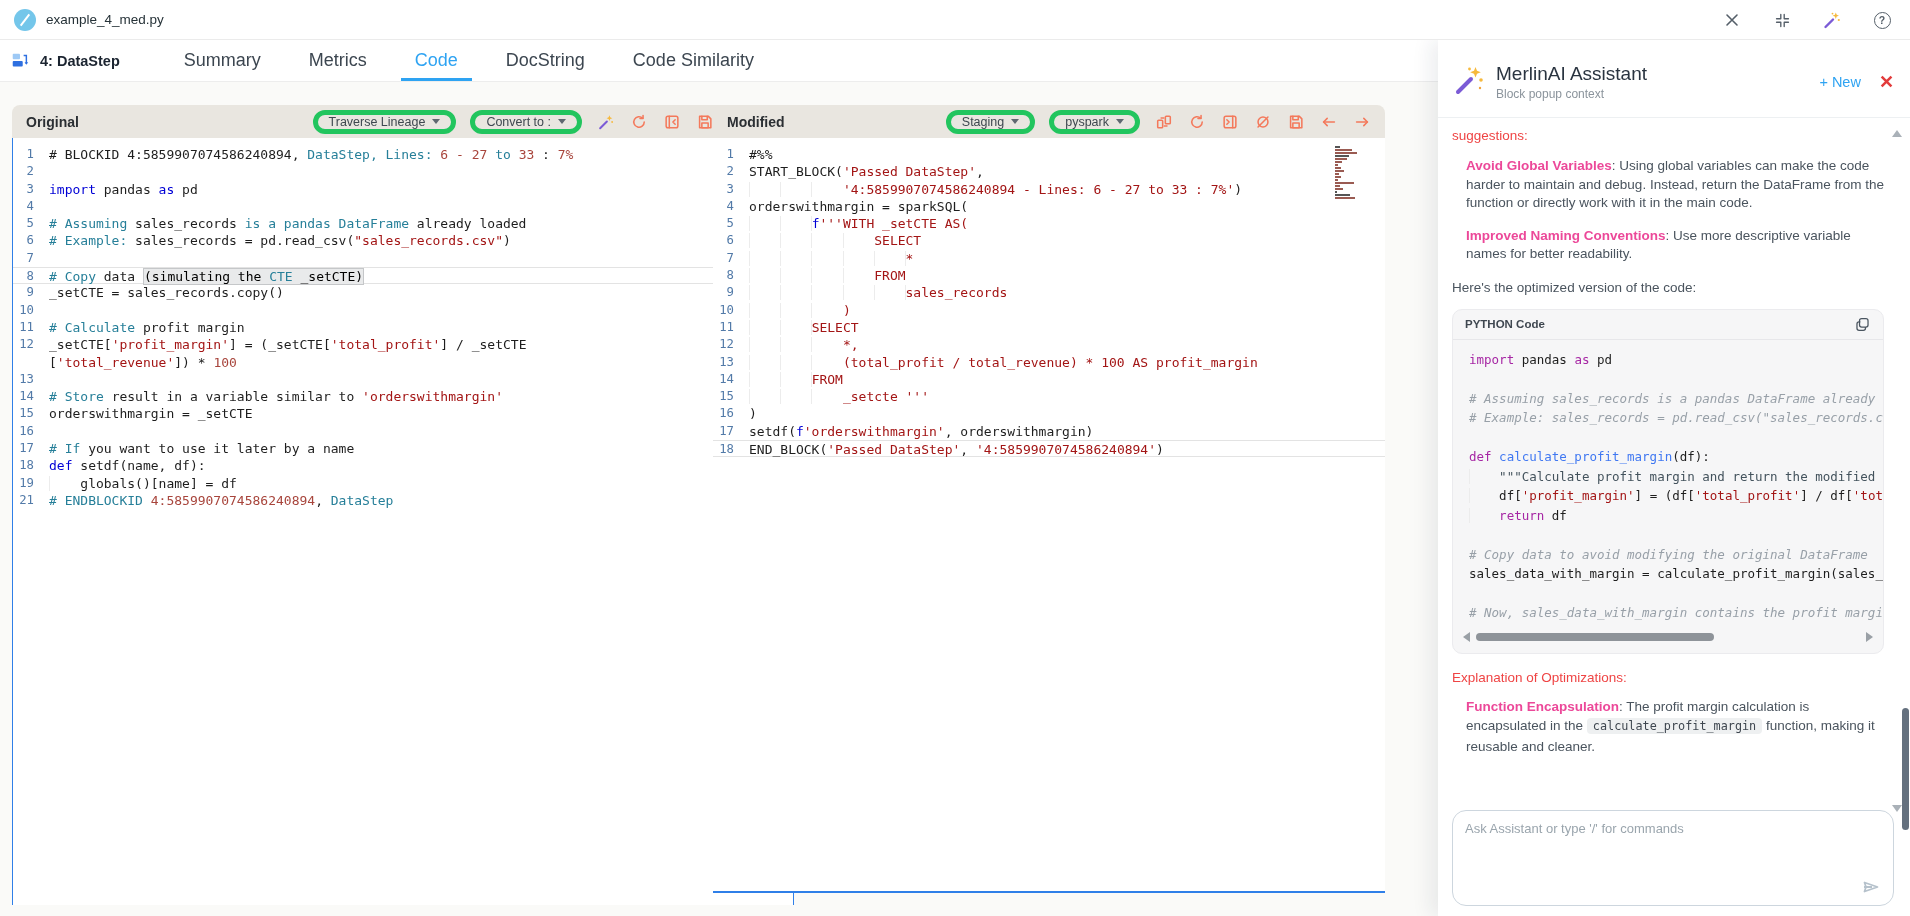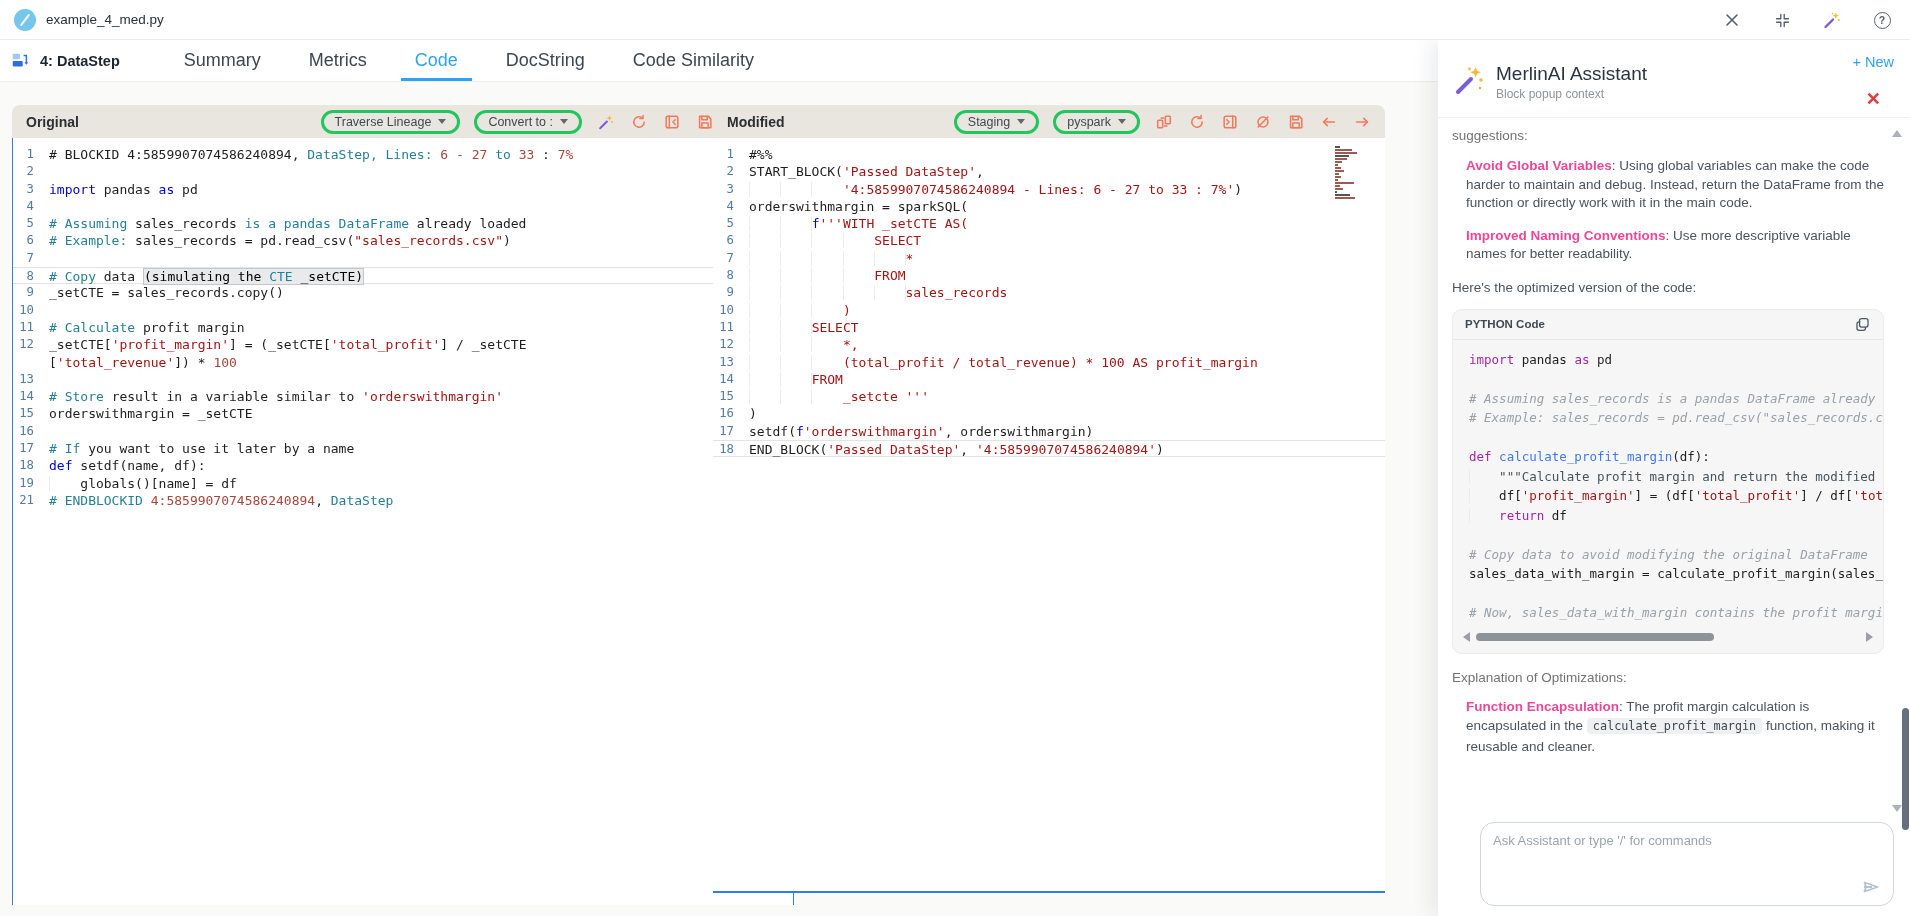--- a/index.html
+++ b/index.html
@@ -24,21 +24,21 @@
   .tab { font-size:18px; color:#3c4650; padding:0 24px; height:100%; display:flex; align-items:center;
     position:relative; cursor:pointer; }
   .tab.active { color:#2ea3f2; }
   .tab.active::after { content:""; position:absolute; left:10px; right:10px; bottom:0; height:3px; background:#2ea3f2; }
   
   .main { position:absolute; left:0; top:82px; width:1438px; height:834px; background:#fafaf8; }
   .panel { position:absolute; top:23px; }
   .panel-toolbar { height:33px; background:#e9e6e0; border-radius:8px 8px 0 0; display:flex;
     align-items:center; padding:0 14px 0 14px; gap:14px; }
   .panel-title { font-size:14px; font-weight:bold; color:#2b2f33; margin-right:auto; }
-  .pill { height:24px; border:3px solid #22c55e; border-radius:13px; padding:0 11px; font-size:12.5px;
+  .pill { height:24px; border:5px solid #22c55e; border-radius:13px; padding:0 11px; font-size:12.5px;
     color:#3f4850; display:flex; align-items:center; gap:7px; background:transparent; cursor:pointer; white-space:nowrap; }
   .caret { width:0; height:0; border-left:4px solid transparent; border-right:4px solid transparent;
     border-top:5px solid #5f6870; }
   .ticon { width:19px; height:19px; display:flex; align-items:center; justify-content:center; cursor:pointer; flex:none; }
   .ticon svg { stroke:#f4795b; fill:none; stroke-width:1.7; stroke-linecap:round; stroke-linejoin:round; }
   .code-area { position:absolute; left:0; right:0; top:33px; background:#fff; padding-top:8px; overflow:hidden; }
   .panel.original { left:12px; width:782px; }
   .panel.original .code-area { height:767px; border-left:1px solid #2f7fe8; border-right:1px solid #2f7fe8; }
   .panel.modified { left:713px; width:672px; }
   .panel.modified .code-area { height:755px; border-bottom:2px solid #2f7fe8; }
@@ -56,26 +56,26 @@
   .minimap { position:absolute; right:10px; top:6px; width:40px; }
   .minimap .bar { height:2px; margin-bottom:1px; }
   
   .assistant { position:absolute; left:1438px; top:40px; width:472px; height:876px; background:#fff;
     box-shadow:-8px 0 18px rgba(30,40,60,.08); z-index:4; }
   .as-header { position:absolute; left:0; top:0; right:0; height:78px; border-bottom:1px solid #edf0f2;
     display:flex; align-items:center; padding:6px 16px 0 14px; }
   .as-titles { margin-left:10px; }
   .as-title { font-size:19px; font-weight:normal; color:#2a3440; }
   .as-sub { font-size:12px; color:#8b949c; margin-top:2px; }
-  .as-actions { margin-left:auto; display:flex; align-items:center; gap:18px;flex-direction:column; }
+  .as-actions { margin-left:auto; display:flex; align-items:center; gap:18px; }
   .new-btn { color:#2ea3f2; font-size:14.5px; cursor:pointer; white-space:nowrap; }
   .as-close { color:#e23b3b; font-size:18px; font-weight:bold; cursor:pointer; }
   .as-content { position:absolute; left:0; top:78px; width:472px; height:700px; overflow:hidden;
     padding:10px 26px 0 14px; font-size:13.5px; color:#4a545e; }
-  .sug-intro, .expl-title { color:#737373; }
+  .sug-intro, .expl-title { color:#ef4444; }
   .sug { margin:14px 0 0 14px; line-height:18.5px; }
   .sug strong, .expl strong { color:#ec4899;margin-top:37px; }
   .expl { margin:12px 0 0 14px; line-height:19.5px; }
   .optimized-intro { margin-top:16px; }
   .chip { font-family:"DejaVu Sans Mono", monospace; font-size:11.8px; background:#eef0f1;
     padding:1px 6px; border-radius:4px; color:#3f4750; }
   .code-card { margin-top:14px; background:#f6f6f7; border:1px solid #ebebee; border-radius:10px;
     overflow:hidden; width:432px; }
   .card-head { height:30px; display:flex; align-items:center; padding:0 12px; border-bottom:1px solid #e7e7ea;
     font-size:11.5px; font-weight:bold; color:#3f4750; }
@@ -89,22 +89,22 @@
     border-left:7px solid #9aa0a6; cursor:pointer; }
   .scroll-track { flex:1; height:8px; position:relative; }
   .scroll-thumb { position:absolute; left:0; top:0; height:8px; width:62%; background:#8e9399;
     border-radius:4px; cursor:pointer; }
   .scroll-up { position:absolute; right:8px; top:12px; width:0; height:0; border-left:5px solid transparent;
     border-right:5px solid transparent; border-bottom:7px solid #aab1b8; cursor:pointer; }
   .scroll-down { position:absolute; right:8px; bottom:6px; width:0; height:0; border-left:5px solid transparent;
     border-right:5px solid transparent; border-top:7px solid #aab1b8; cursor:pointer; }
   .v-scrollbar { position:absolute; right:1px; top:78px; width:8px; height:700px; }
   .v-thumb { position:absolute; right:0; top:590px; width:7px; height:122px; background:#64707e; border-radius:4px; cursor:pointer; }
-  .as-inputwrap { position:absolute; left:14px; right:16px; bottom:10px; height:84px;
-    border:1.6px solid #cdd6de; border-radius:14px; background:#fff;margin-left:28px; }
+  .as-inputwrap { position:absolute; left:14px; right:16px; bottom:10px; height:96px;
+    border:1.6px solid #cdd6de; border-radius:14px; background:#fff; }
   .as-input { width:100%; height:100%; border:none; outline:none; resize:none; background:transparent;
     padding:10px 34px 10px 12px; font-family:"Liberation Sans", sans-serif; font-size:13px; color:#3c4650; }
   .as-input::placeholder { color:#9aa5ad; }
   .send-icon { position:absolute; right:12px; bottom:8px; cursor:pointer; display:flex; }
 </style>
 </head>
 <body>
 
 <div class="topbar">
   <span class="logo-circle"></span>

